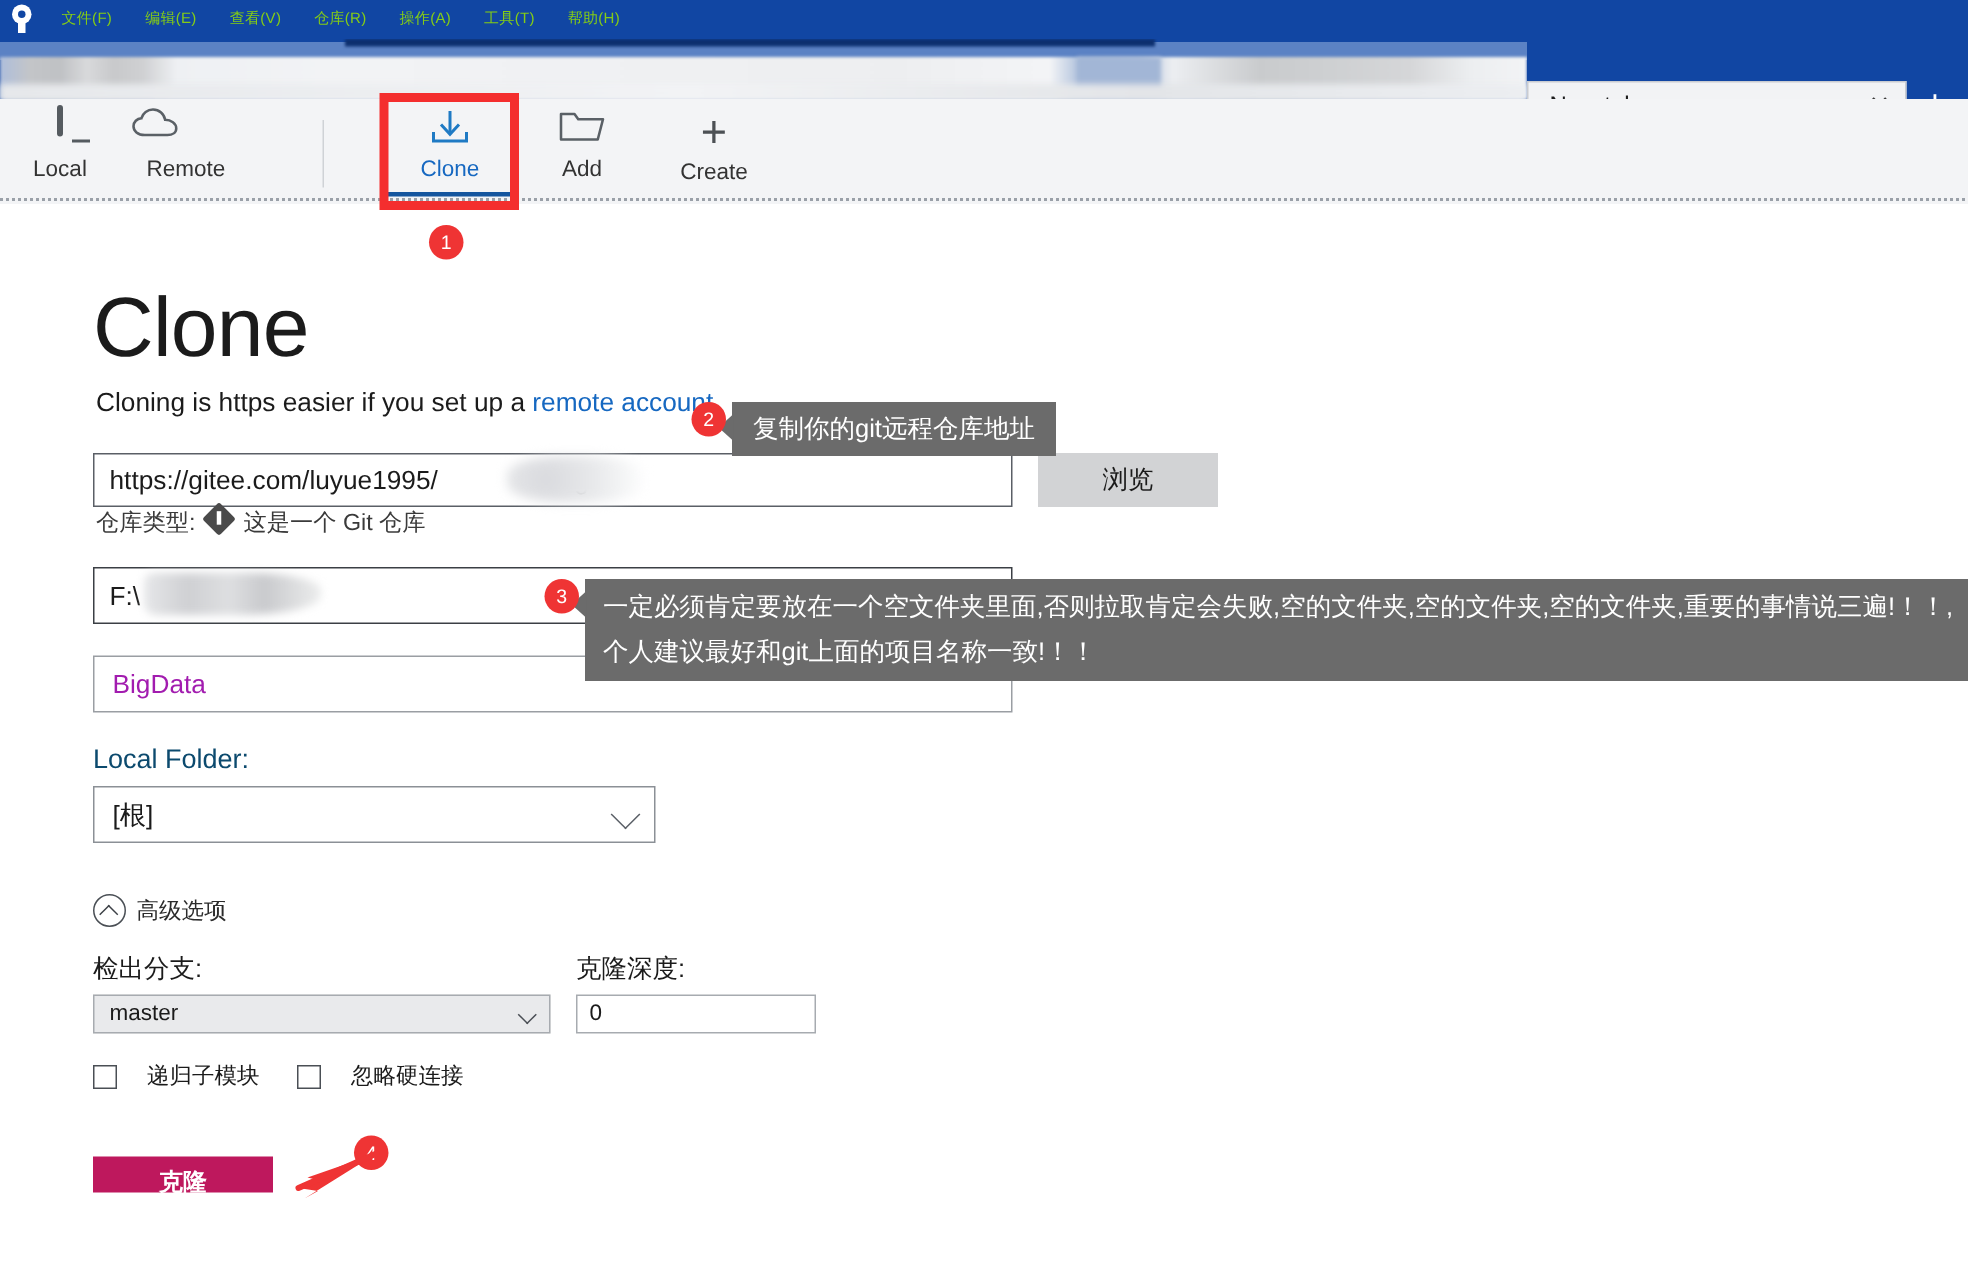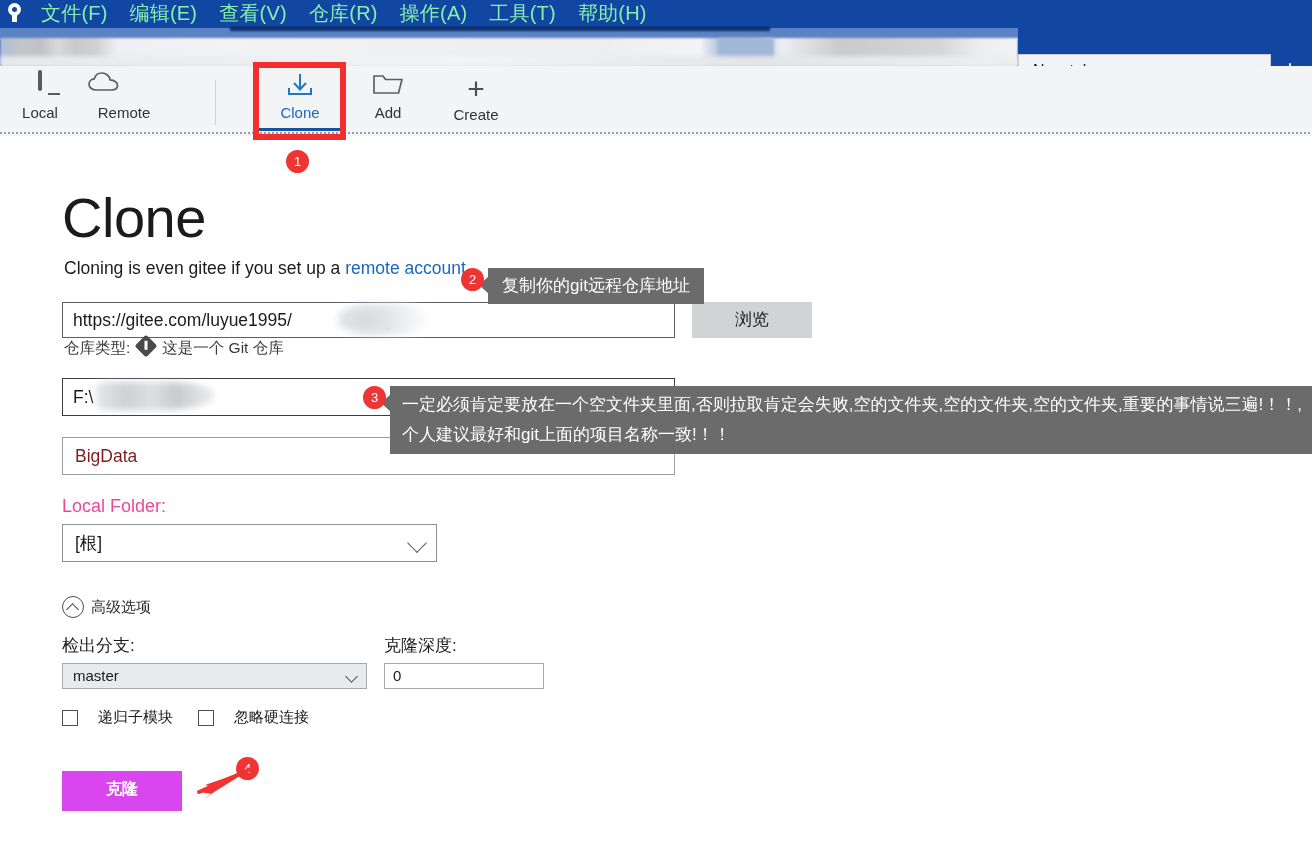--- a/index.html
+++ b/index.html
@@ -35,22 +35,22 @@
   .applogo .ring:after {
     content: ""; position: absolute;
     left: 4px; top: 4px; width: 5px; height: 5px;
     border-radius: 50%; background: #1146a3;
   }
   .applogo .stem {
     position: absolute; left: 12px; top: 12px;
     width: 5px; height: 10px; background: #ffffff;
   }
   .menuitem {
-    color: #86efac;
-    font-size: 20px;
+    color: #84cc16;
+    font-size: 10px;
     padding: 0 11px;
     line-height: 26px;
     white-space: nowrap;
     letter-spacing: 0.2px;
   }
 
   
   .tabstrip {
     position: absolute; left: 0; top: 26px;
     width: 1312px; height: 40px;
@@ -243,27 +243,27 @@
     background: linear-gradient(90deg,#e6e7e9 0%, #cfd0d3 25%, #dedfe1 48%, #c9cacd 68%, #eceded 100%);
     filter: blur(3px);
     border-radius: 6px 40% 45% 8px;
     z-index: 3;
   }
   .namefield {
     position: absolute; left: 62px; top: 299px;
     width: 613px; height: 38px;
     border: 1px solid #9a9ea3; background: #ffffff;
     box-sizing: border-box;
-    font-size: 17.5px; color: #7f1d1d;
+    font-size: 17.5px; color: #a21caf;
     padding: 0 12px; line-height: 36px;
   }
 
   .lfLabel {
     position: absolute; left: 62px; top: 358px;
-    font-size: 18px; color: #ec4899;
+    font-size: 18px; color: #0c4a6e;
   }
   .lfSelect {
     position: absolute; left: 62px; top: 386px;
     width: 375px; height: 38px;
     border: 1px solid #8b9096; background: #ffffff;
     box-sizing: border-box;
     font-size: 17.5px; color: #1b1b1b;
     padding: 0 12px; line-height: 36px;
     cursor: pointer;
   }
@@ -325,22 +325,22 @@
 
   .cbrow { position: absolute; top: 570px; display: flex; align-items: center; gap: 20px; cursor: pointer; }
   .cb1 { left: 62px; } .cb2 { left: 198px; }
   .cbbox {
     width: 14px; height: 14px; border: 1.4px solid #4a4f55; background: #fff;
   }
   .cblbl { font-size: 15px; color: #1b1b1b; }
 
   .clonebtn {
     position: absolute; left: 62px; top: 633px;
-    width: 120px; height: 40px;
-    background: #d946ef; color: #ffffff;
+    width: 120px; height: 24px;
+    background: #be185d; color: #ffffff;
     font-size: 16px; font-weight: bold;
     text-align: center; line-height: 36px;
     cursor: pointer;
   }
 
   
   .callout {
     position: absolute; z-index: 20;
     display: flex; align-items: flex-start;
   }
@@ -463,21 +463,21 @@
   <div class="dotted"></div>
 </div>
 
 <div class="redbox"></div>
 
 <div class="page">
 
   <div class="title">Clone</div>
 
   <div class="subtitle">
-    <span>Cloning is even gitee if you set up a </span><a href="#">remote account</a>
+    <span>Cloning is https easier if you set up a </span><a href="#">remote account</a>
   </div>
 
   <div class="urlfield">
     <span>https://gitee.com/luyue1995/</span><span style="display:inline-block;width:86px"></span><span>.git</span>
   </div>
   <div class="urlblur"></div>
 
   <div class="browsebtn">浏览</div>
 
   <div class="repotype-row" style="top:200px">

